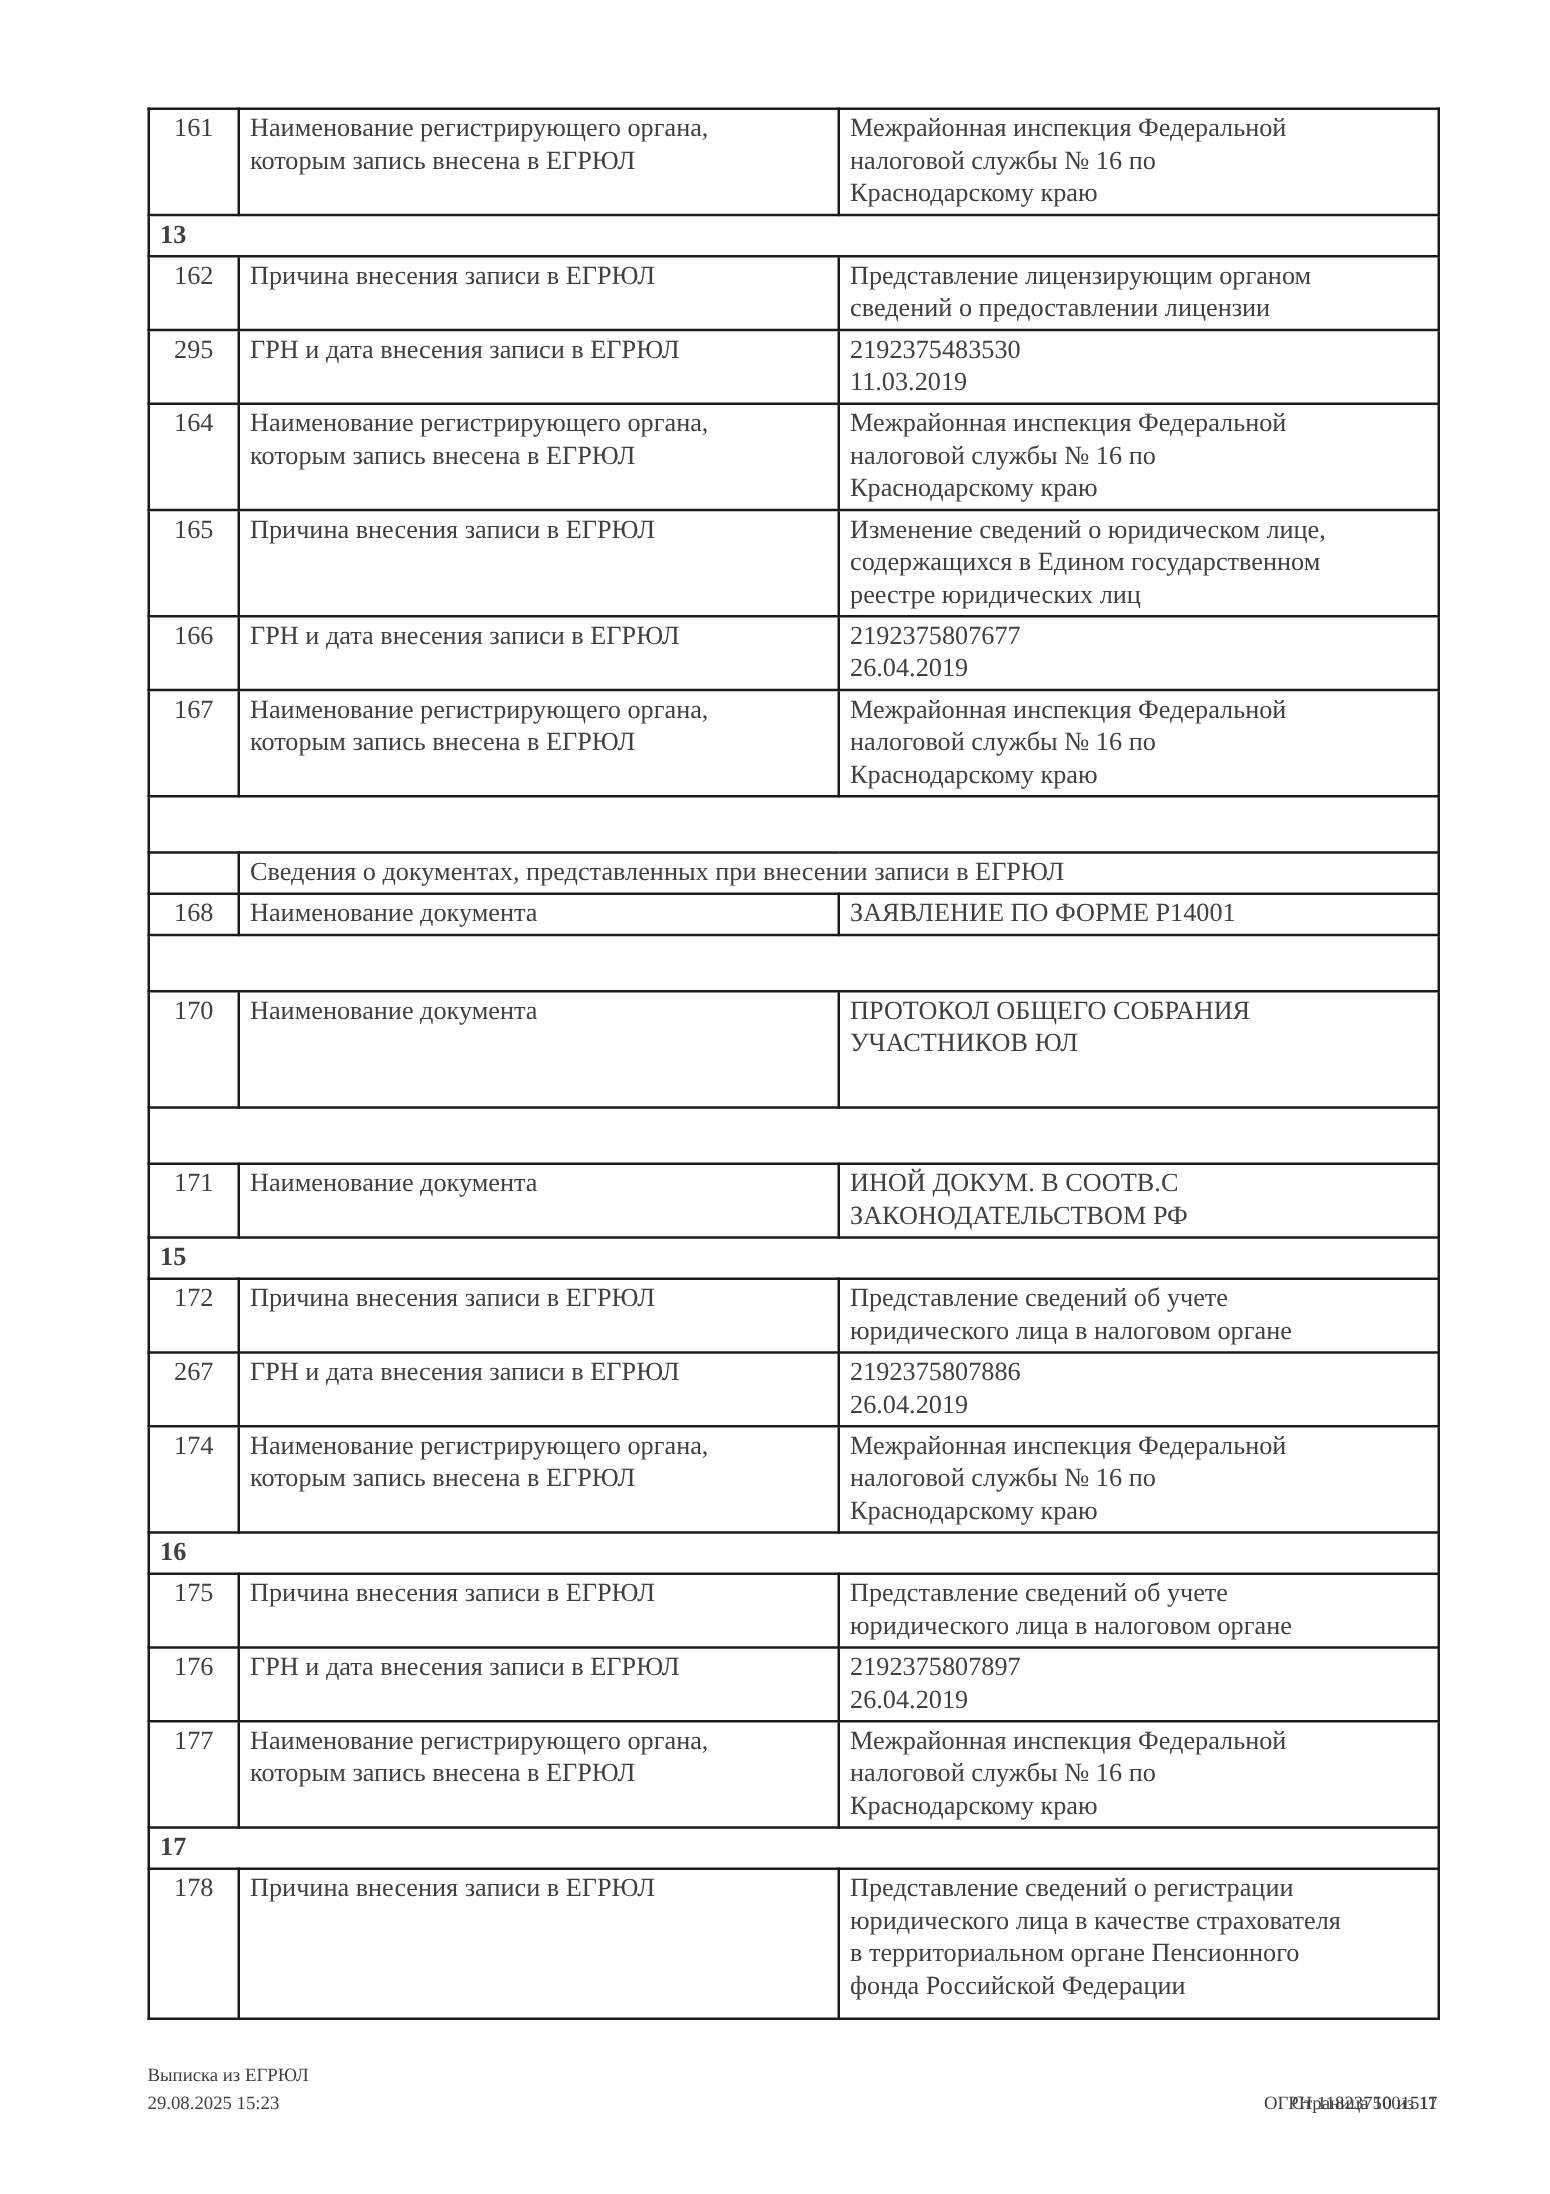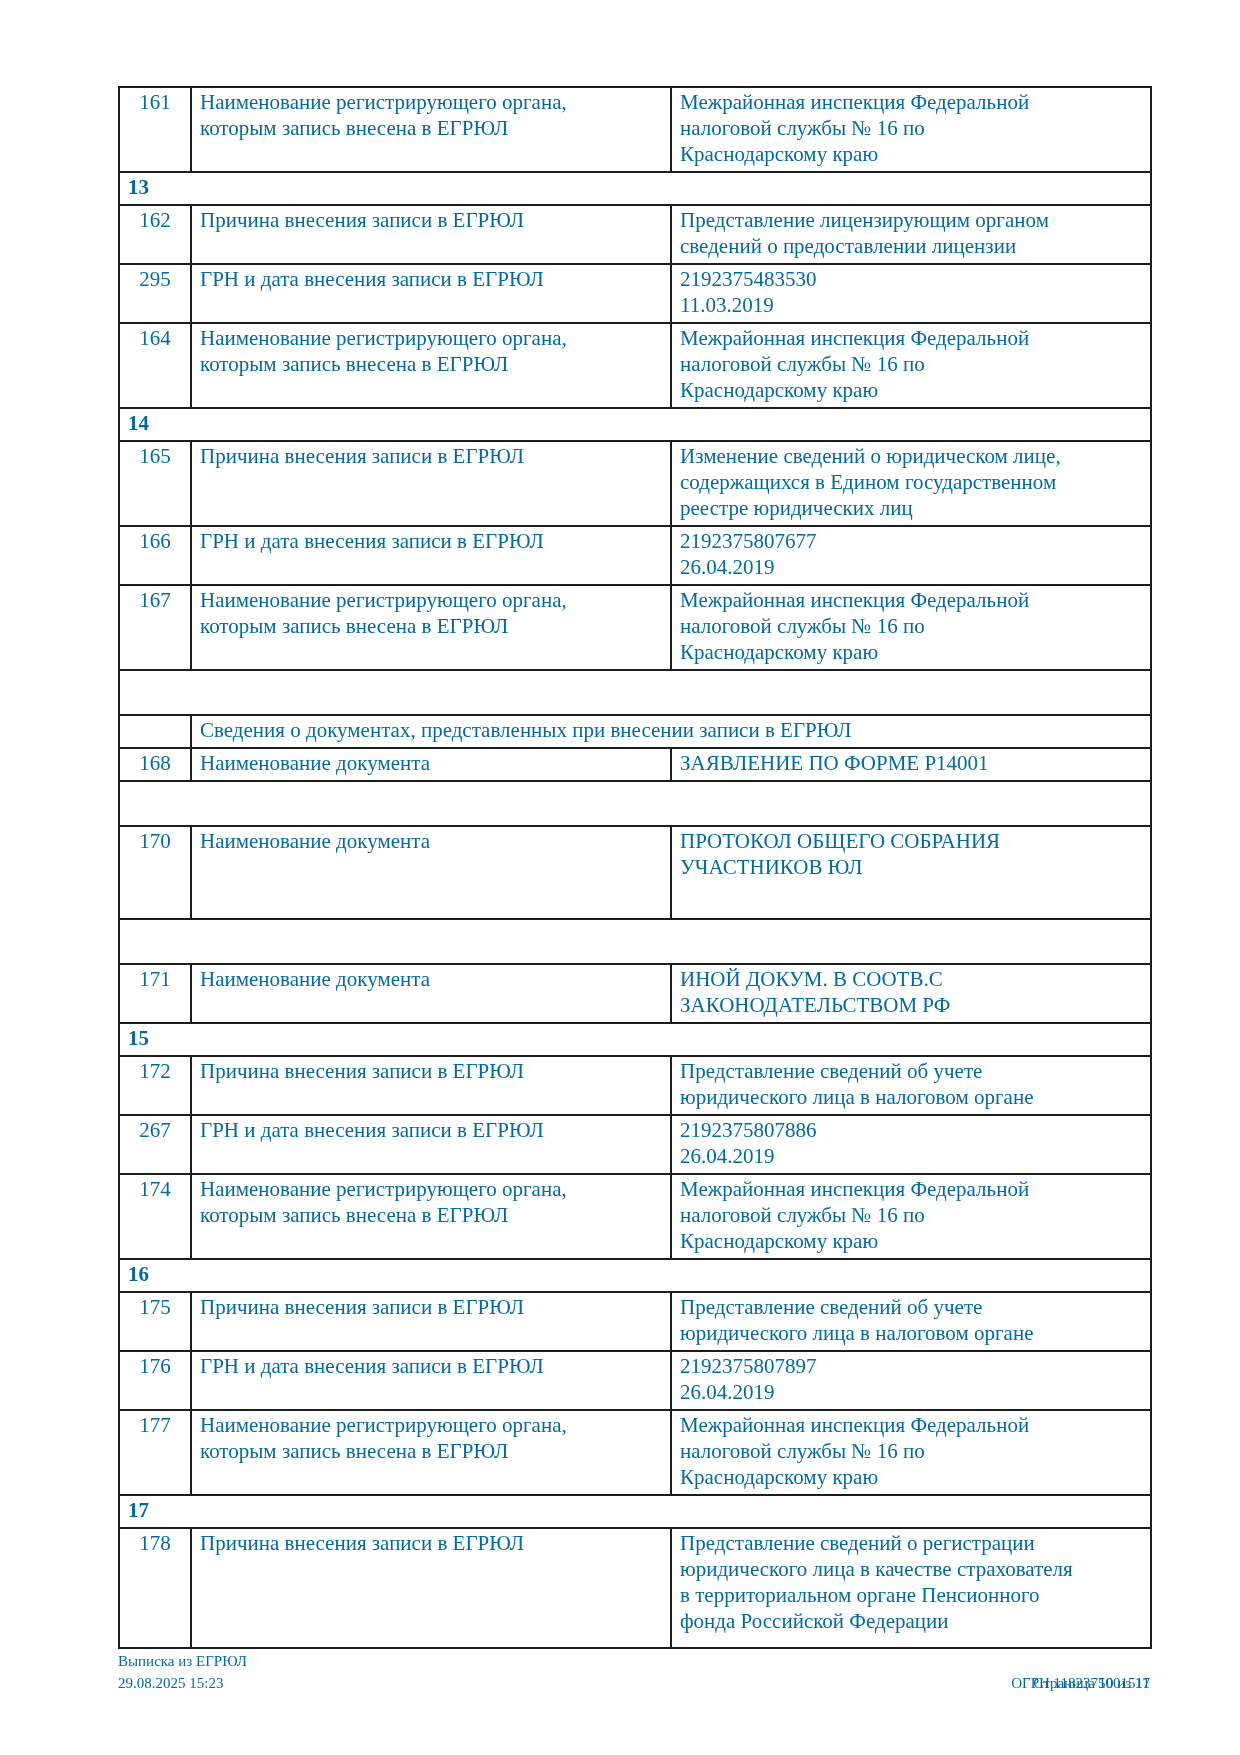--- a/index.html
+++ b/index.html
@@ -6,21 +6,21 @@
     margin: 0;
     padding: 0;
     background: #ffffff;
   }
   .page {
     position: relative;
     width: 1240px;
     height: 1755px;
     background: #ffffff;
     font-family: "Liberation Serif", "DejaVu Serif", serif;
-    color: #0369a1;
+    color: #404040;
     overflow: hidden;
   }
   table.doc {
     position: absolute;
     left: 118px;
     top: 86px;
     width: 1032px;
     border-collapse: collapse;
     table-layout: fixed;
   }
@@ -112,23 +112,20 @@
         </tr>
         <tr>
           <td class="num">164</td>
           <td class="lbl">Наименование регистрирующего органа,
 которым запись внесена в ЕГРЮЛ</td>
           <td class="val">Межрайонная инспекция Федеральной
 налоговой службы № 16 по
 Краснодарскому краю</td>
         </tr>
         <tr>
-          <td class="section" colspan="3">14</td>
-        </tr>
-        <tr>
           <td class="num">165</td>
           <td class="lbl">Причина внесения записи в ЕГРЮЛ</td>
           <td class="val">Изменение сведений о юридическом лице,
 содержащихся в Едином государственном
 реестре юридических лиц</td>
         </tr>
         <tr>
           <td class="num">166</td>
           <td class="lbl">ГРН и дата внесения записи в ЕГРЮЛ</td>
           <td class="val">2192375807677

